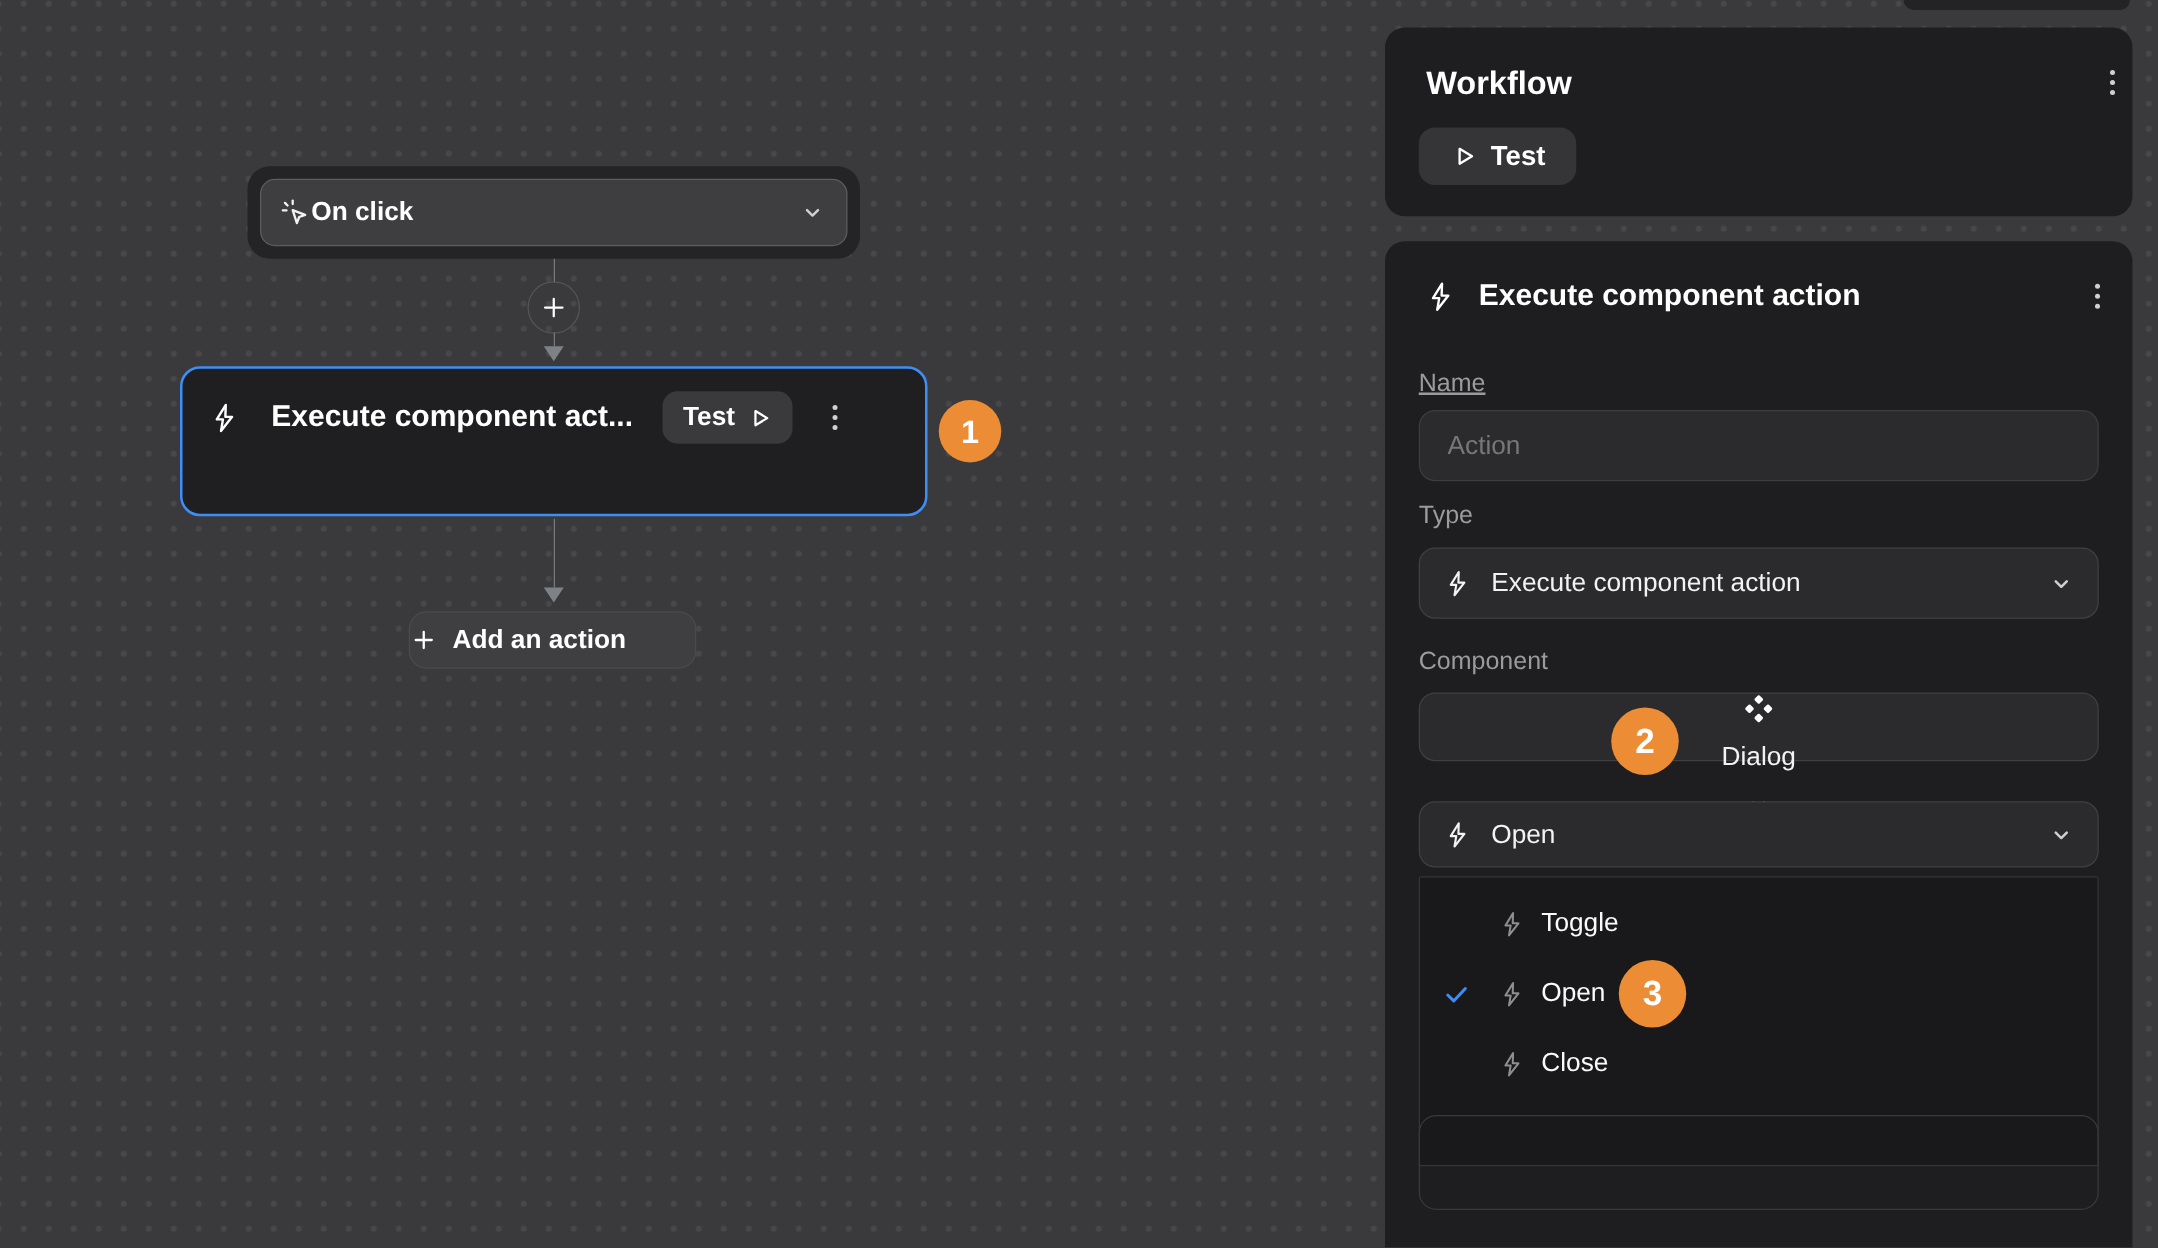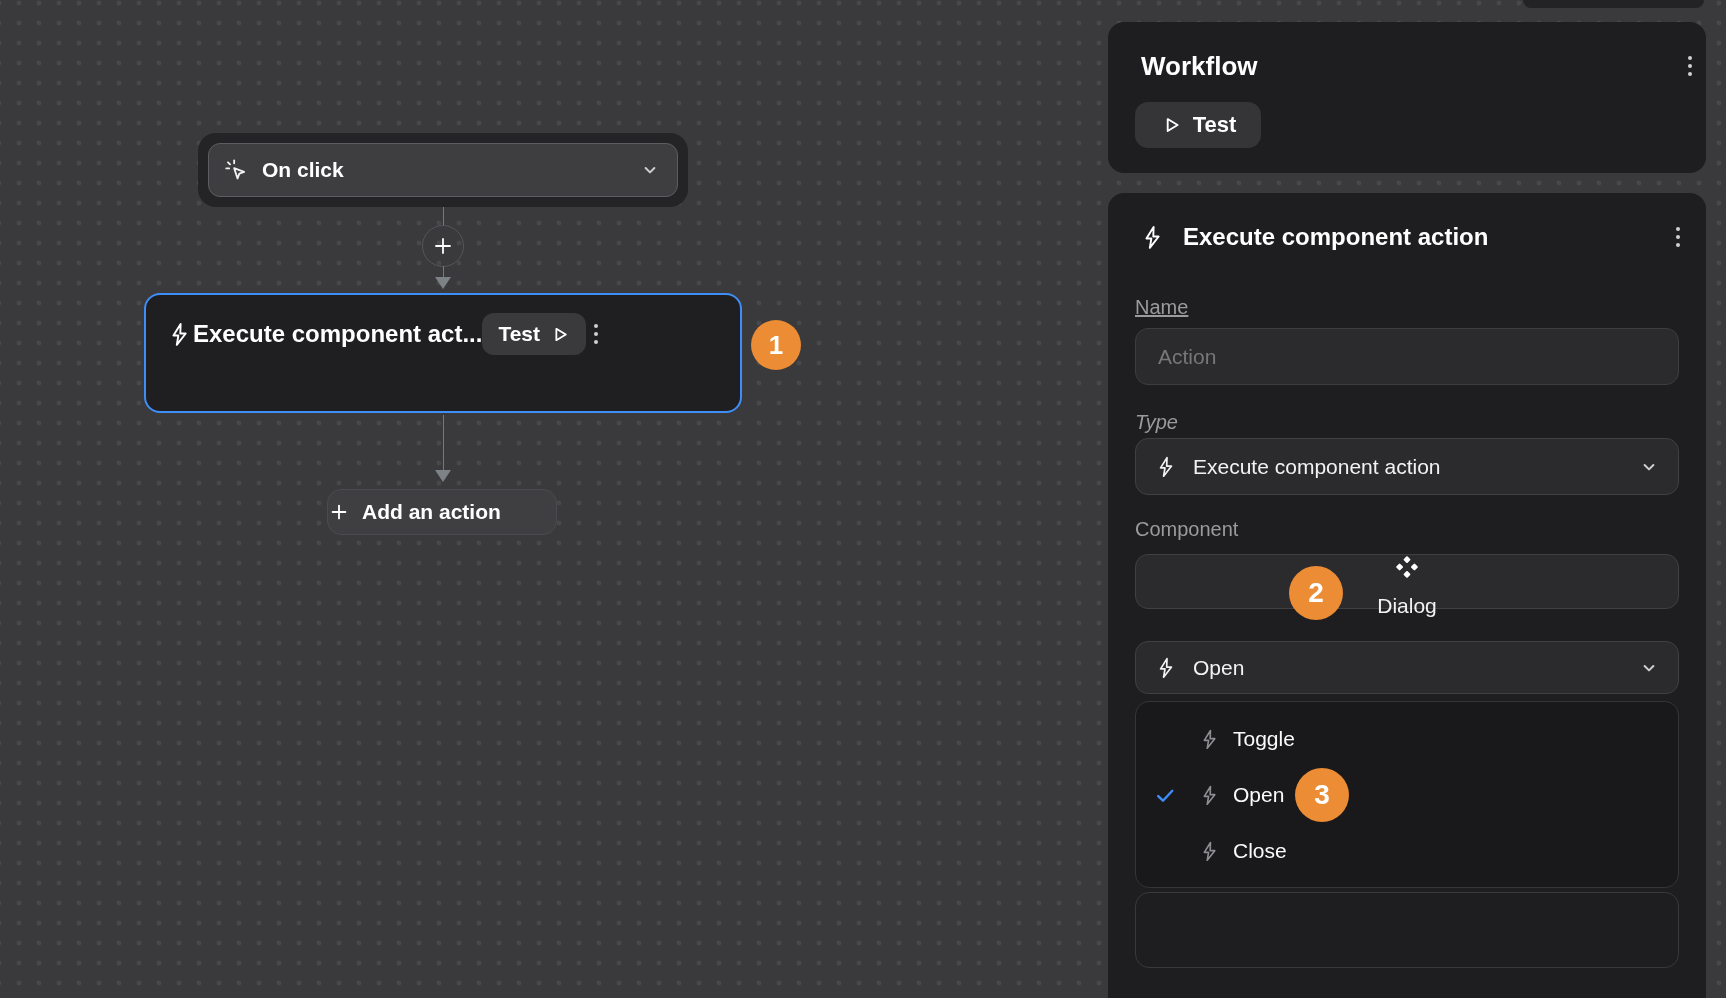--- a/index.html
+++ b/index.html
@@ -19,41 +19,41 @@
     background:#232325; border-radius:0 0 9px 9px;
   }
   
   .node1-outer {
     position:absolute; left:198px; top:133px; width:490px; height:74px;
     background:#242427; border-radius:18px;
   }
   .node1-inner {
     position:absolute; inset:10px; background:#3e3e41;
     border:1.5px solid #5d5d61; border-radius:12px;
-    display:flex; align-items:center; padding:0 16px 0 14px; gap:13px;
+    display:flex; align-items:center; padding:0 16px 0 14px; 
     cursor:pointer;
   }
   .node1-label { flex:1; font-size:21px; font-weight:600; color:#fff; }
   .connector-line { position:absolute; width:1.5px; background:#74797d; }
   .plus-circle {
     position:absolute; left:422px; top:225px; width:42px; height:42px;
     border:1.5px solid #55555a; border-radius:50%;
     display:flex; align-items:center; justify-content:center; cursor:pointer;
   }
   .arrowhead {
     position:absolute; width:0; height:0;
     border-left:8px solid transparent; border-right:8px solid transparent;
     border-top:12px solid #7d8287;
   }
   .node2 {
     position:absolute; left:144px; top:293px; width:598px; height:120px;
     background:#1f1f21; border:2px solid #3e8ef7; border-radius:16px;
     padding:18px 20px; cursor:pointer;
   }
-  .node2-row { display:flex; align-items:center; gap:0; }
+  .node2-row { display:flex; align-items:center; gap:24px; }
   .node2-title {
     font-size:24px; font-weight:700; color:#fff; white-space:nowrap;
   }
   .test-pill {
     background:#3a3a3d; border-radius:12px; height:42px; padding:0 16px;
     display:flex; align-items:center; gap:9px; cursor:pointer;
   }
   .test-pill-label { font-size:21px; font-weight:700; color:#fff; }
   .kebab { display:flex; flex-direction:column; gap:4px; align-items:center;
     padding:6px 8px; cursor:pointer; }
@@ -106,22 +106,22 @@
     font-family:"Liberation Sans","DejaVu Sans",sans-serif;
   }
   .text-input::placeholder { color:#77777a; }
   .select {
     position:absolute; left:27px; width:544px;
     background:#2b2b2e; border:1px solid #404043; border-radius:13px;
     display:flex; align-items:center; padding:0 18px; gap:15px; cursor:pointer;
   }
   .select-label { flex:1; font-size:21px; font-weight:500; color:#f2f2f4; }
   .menu {
-    position:absolute; left:27px; top:508px; width:544px; height:187px;
-    background:#19191b; border:1px solid #353538; border-radius:14px;
+    position:absolute; left:27px; top:508px; width:544px; height:232px;
+    background:#19191b; border:1px solid #353538; border-radius:2px;
     padding:9px 0; overflow:hidden;
   }
   .menu-item {
     height:56px; display:flex; align-items:center; padding:0 18px; gap:12px;
     cursor:pointer;
   }
   .check-slot { width:32px; display:flex; align-items:center; }
   .menu-item .mi-label { font-size:21px; font-weight:500; color:#fafafa; }
   .empty-box {
     position:absolute; left:27px; top:699px; width:544px; height:76px;
@@ -227,21 +227,21 @@
     <span class="kebab">
         <i></i>
         <i></i>
         <i></i>
       </span>
   </div>
 
   <span class="field-label" style="top:103px;text-decoration:underline;">Name</span>
   <input class="text-input" style="top: 135px;" type="text" placeholder="Action">
 
-  <span class="field-label" style="top:218px;font-style:italic;">Type</span>
+  <span class="field-label" style="top:208px;">Type</span>
   <div class="select" style="top:245px; height:57px;">
     <span>
       <svg width="24" height="24" viewBox="0 0 24 24" fill="none" stroke="#f2f2f4" stroke-width="1.7" stroke-linejoin="round">
         <path d="M13 2.6 6.6 12.9h4.4L9.6 21.2l7.9-10.1h-4.8z"></path>
       </svg>
     </span>
     <span class="select-label">Execute component action</span>
     <span>
       <svg width="22" height="22" viewBox="0 0 20 20" fill="none" stroke="#cfcfd2" stroke-width="1.8" stroke-linecap="round" stroke-linejoin="round">
         <path d="M6 8.2l4 4 4-4"></path>

